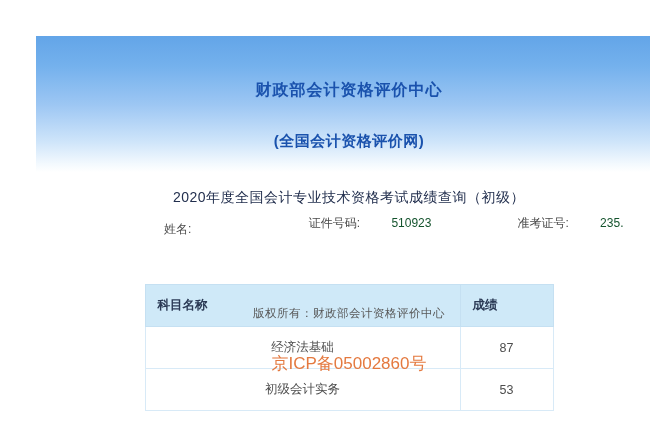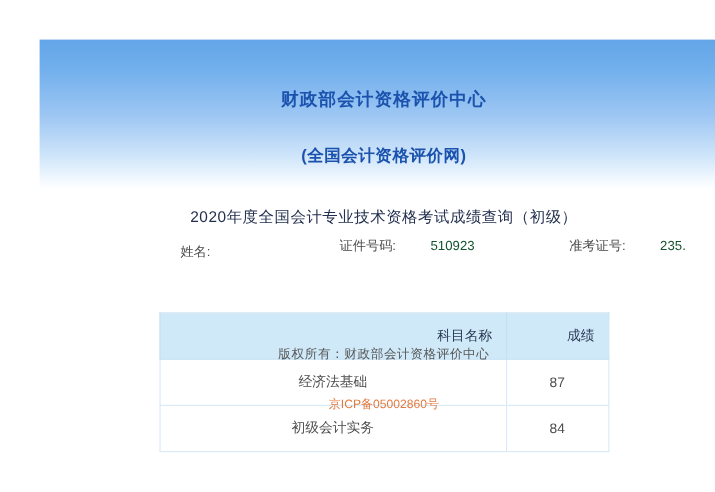--- a/index.html
+++ b/index.html
@@ -68,24 +68,24 @@
     width: 408px;
     margin: 18px auto 0 auto;
     border-collapse: collapse;
     border: 1px solid #c5e0f2;
     table-layout: fixed;
     font-size: 12.5px;
   }
   .score-table th {
     background: #cfe9f8;
     color: #2b3a55;
-    font-weight: normal;
+    font-weight: bold;
     height: 24px;
     border: 1px solid #c5e0f2;
-    text-align: right;
+    text-align: left;
   }
   .score-table td {
     background: #ffffff;
     color: #4d4d4d;
     height: 23px;
     border: 1px solid #d8eaf7;
     text-align: center;
   }
   .col-subject { width: 315px; }
   .col-score  { width: 93px; }
@@ -100,21 +100,21 @@
   }
   .copyright {
     font-size: 11.5px;
     color: #585858;
     letter-spacing: 0.5px;
   }
   .icp-link {
     display: inline-block;
     margin-top: 7px;
     margin-bottom: 72px;
-    font-size: 11px;
+    font-size: 17px;
     color: #e4793f;
     text-decoration: none;
     cursor: pointer;
   }
 </style>
 </head>
 <body>
 
 <div class="page">
 
@@ -146,21 +146,21 @@
         <th class="col-score">成绩</th>
       </tr>
     </thead>
     <tbody>
       <tr>
         <td>经济法基础</td>
         <td>87</td>
       </tr>
       <tr>
         <td>初级会计实务</td>
-        <td>84</td>
+        <td>53</td>
       </tr>
     </tbody>
   </table>
 
   <div class="footer">
     <div class="copyright">版权所有：财政部会计资格评价中心</div>
     <a class="icp-link">京ICP备05002860号</a>
   </div>
 
 </div>

